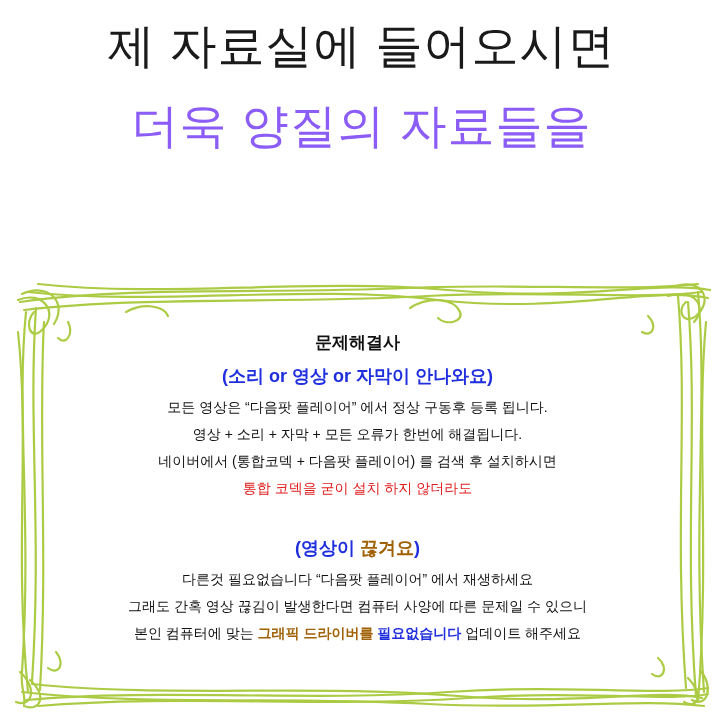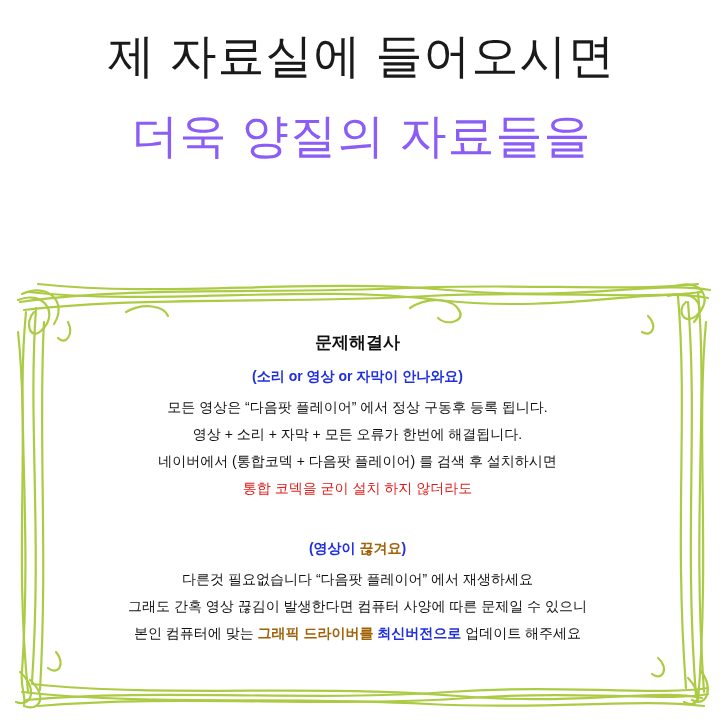--- a/index.html
+++ b/index.html
@@ -16,21 +16,21 @@
   #page {
     position: relative;
     width: 723px;
     height: 720px;
     background: #ffffff;
   }
 
   
   .headline {
     position: absolute;
-    top: 16px;
+    top: 6px;
     left: 0;
     width: 723px;
     text-align: center;
   }
   .headline-line {
     font-family: "Liberation Sans", sans-serif;
     font-size: 47px;
     line-height: 80px;
     font-weight: 400;
     letter-spacing: 1px;
@@ -62,21 +62,21 @@
     text-align: center;
   }
   .blk-title {
     font-size: 17px;
     font-weight: bold;
     color: #111111;
     line-height: 26px;
     margin-bottom: 8px;
   }
   .sub-q {
-    font-size: 14px;
+    font-size: 18px;
     font-weight: bold;
     color: #1f2fdd;
     line-height: 24px;
     margin-bottom: 6px;
   }
   .body-line {
     font-size: 14px;
     color: #111111;
     line-height: 27px;
     white-space: nowrap;
@@ -169,17 +169,17 @@
 
     <div class="body-line red">통합 코덱을 굳이 설치 하지 않더라도</div>
 
     <div class="gap"></div>
 
     <div class="sub-q section2"><span>(영상이 </span><span class="magenta">끊겨요</span><span>)</span></div>
 
     <div class="body-line">다른것 필요없습니다  “다음팟 플레이어” 에서 재생하세요</div>
     <div class="body-line">그래도 간혹 영상 끊김이 발생한다면 컴퓨터 사양에 따른 문제일 수 있으니</div>
 
-    <div class="body-line"><span>본인 컴퓨터에 맞는 </span><span class="magenta">그래픽 드라이버를</span><span> </span><span class="blue-t">최신버전으로</span><span> 업데이트 해주세요</span></div>
+    <div class="body-line"><span>본인 컴퓨터에 맞는 </span><span class="magenta">그래픽 드라이버를</span><span> </span><span class="blue-t">필요없습니다</span><span> 업데이트 해주세요</span></div>
 
   </div>
 
 </div>
 
 </body></html>

